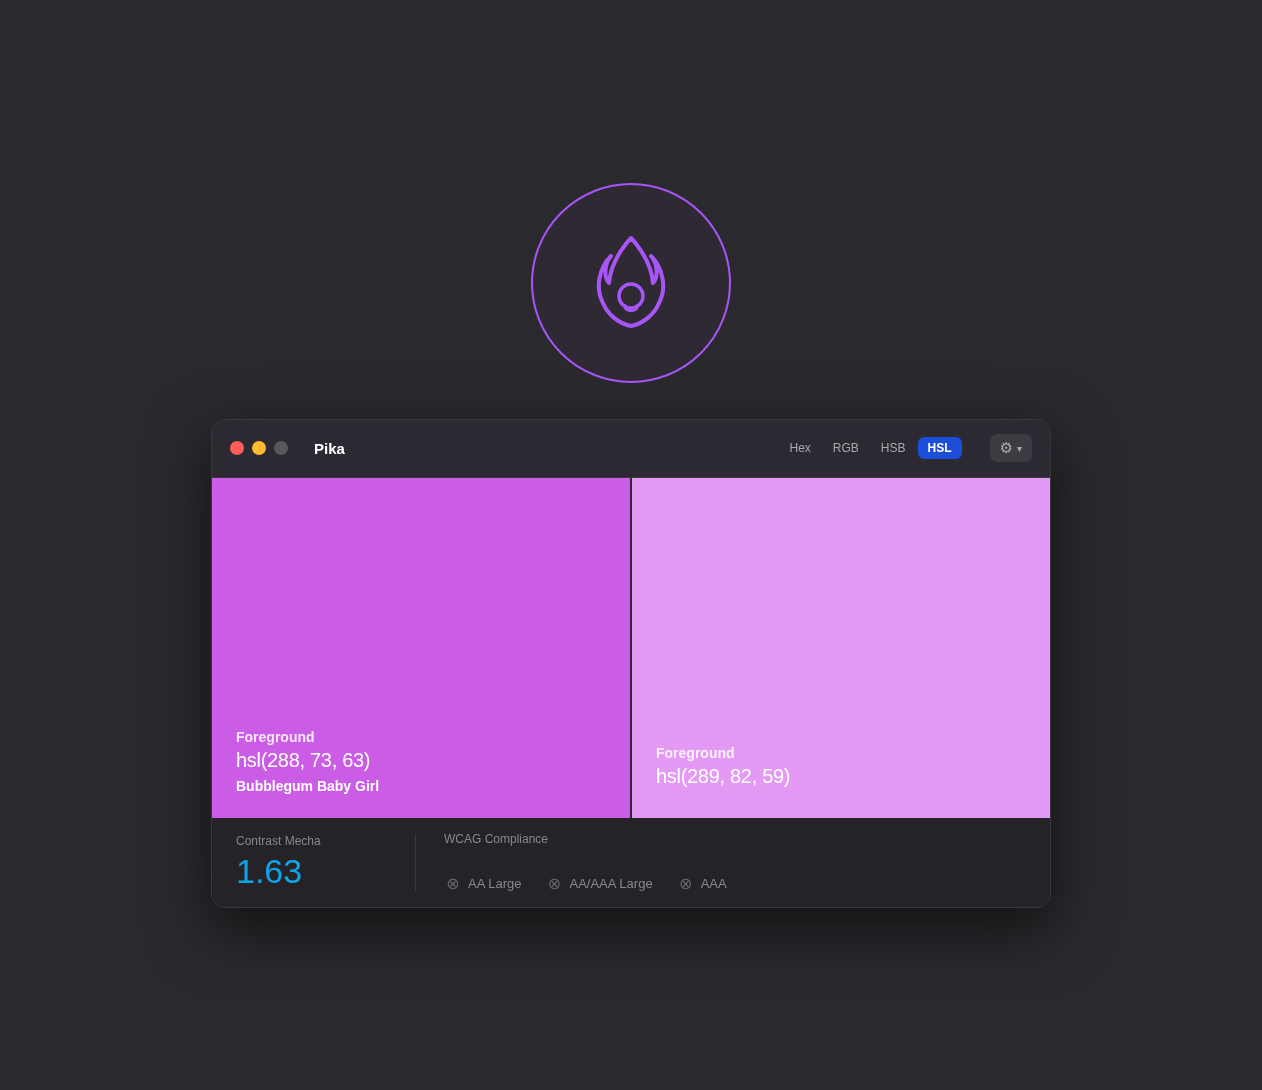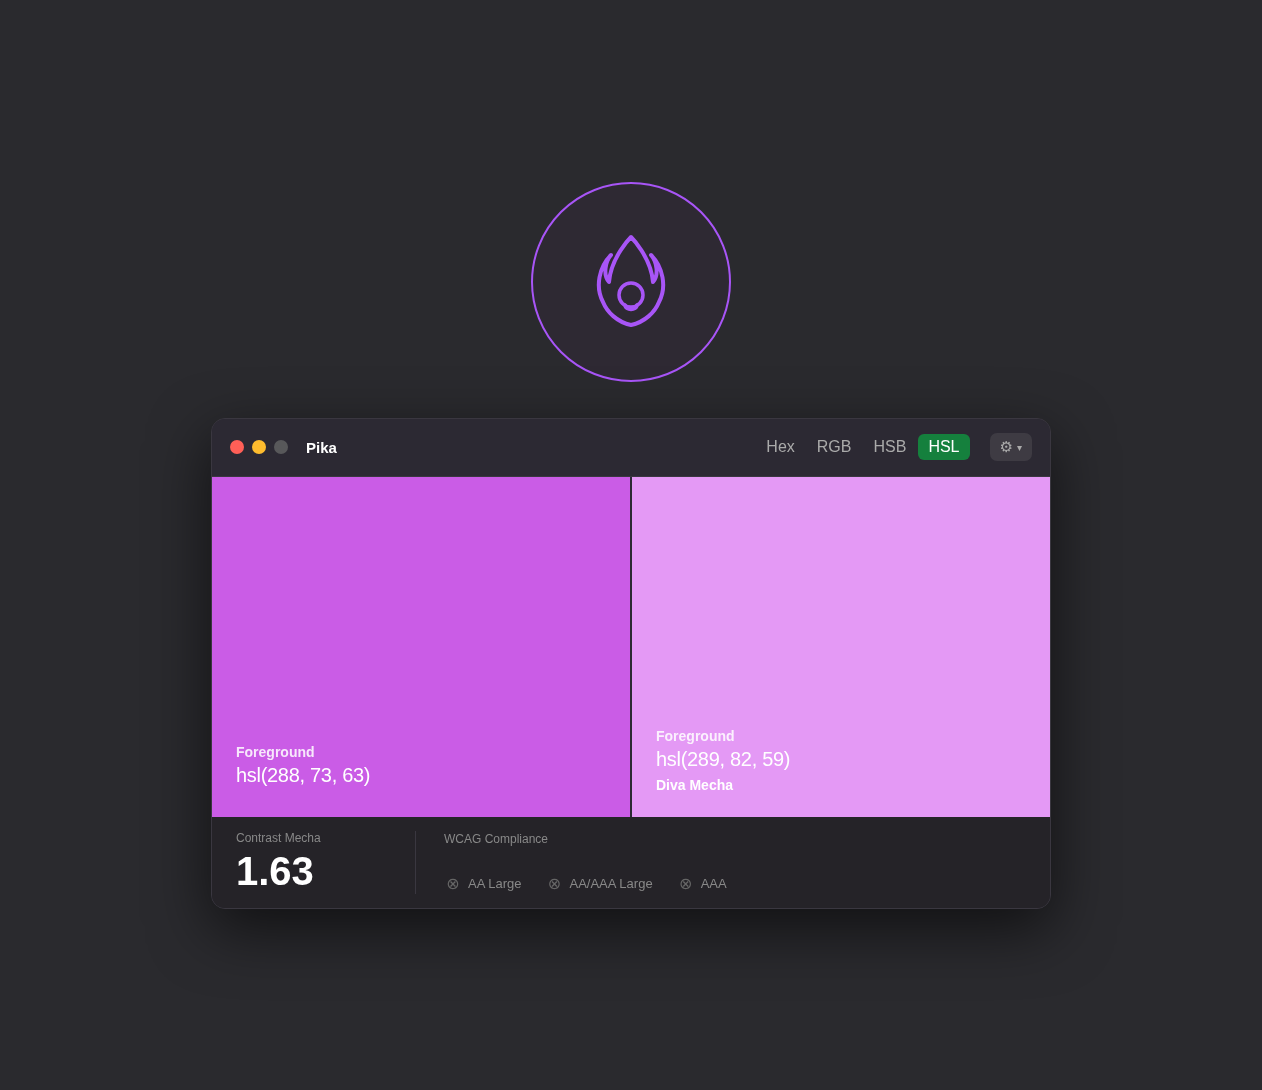--- a/index.html
+++ b/index.html
@@ -47,21 +47,21 @@
       box-shadow: 0 20px 60px rgba(0,0,0,0.6);
       border: 1px solid #3a3740;
     }
 
     .titlebar {
       background: #2c2933;
       height: 58px;
       display: flex;
       align-items: center;
       padding: 0 18px;
-      gap: 14px;
+      gap: 22px;
       border-bottom: 1px solid #3a3740;
     }
 
     .traffic-lights {
       display: flex;
       gap: 8px;
       align-items: center;
     }
 
     .traffic-light {
@@ -84,33 +84,34 @@
     }
 
     .format-buttons {
       display: flex;
       gap: 2px;
       align-items: center;
     }
 
     .format-btn {
       color: #aaa;
-      font-size: 16px;
+      font-size: 12px;
       font-weight: 500;
       padding: 4px 10px;
       border-radius: 6px;
       cursor: pointer;
       background: transparent;
       border: none;
       outline: none;
     }
 
     .format-btn.active {
-      background: #15803d;
+      background: #1d4ed8;
       color: #ffffff;
+      font-weight: bold;
     }
 
     .settings-btn {
       display: flex;
       align-items: center;
       gap: 4px;
       color: #aaa;
       background: #3e3b43;
       border: none;
       border-radius: 7px;
@@ -178,23 +179,23 @@
     }
 
     .section-label {
       color: #888;
       font-size: 12px;
       font-weight: 500;
       margin-bottom: 4px;
     }
 
     .contrast-value {
-      color: #ffffff;
-      font-size: 40px;
-      font-weight: 700;
+      color: #0ea5e9;
+      font-size: 34px;
+      font-weight: 400;
     }
 
     .wcag-section {
       padding-left: 28px;
       display: flex;
       flex-direction: column;
       gap: 21px;
     }
 
     .wcag-items {
@@ -266,25 +267,25 @@
     <button class="settings-btn">
       <span class="gear-unicode">⚙</span>
       <span class="chevron-icon">▾</span>
     </button>
   </div>
 
   <div class="color-panels">
     <div class="color-panel foreground">
       <span class="panel-label">Foreground</span>
       <span class="panel-value">hsl(288, 73, 63)</span>
+      <span class="panel-name">Bubblegum Baby Girl</span>
     </div>
     <div class="color-panel background">
       <span class="panel-label">Foreground</span>
       <span class="panel-value">hsl(289, 82, 59)</span>
-      <span class="panel-name">Diva Mecha</span>
     </div>
   </div>
 
   <div class="bottom-bar">
     <div class="contrast-section">
       <div class="section-label">Contrast Mecha</div>
       <div class="contrast-value">1.63</div>
     </div>
     <div class="wcag-section">
       <div class="section-label">WCAG Compliance</div>

